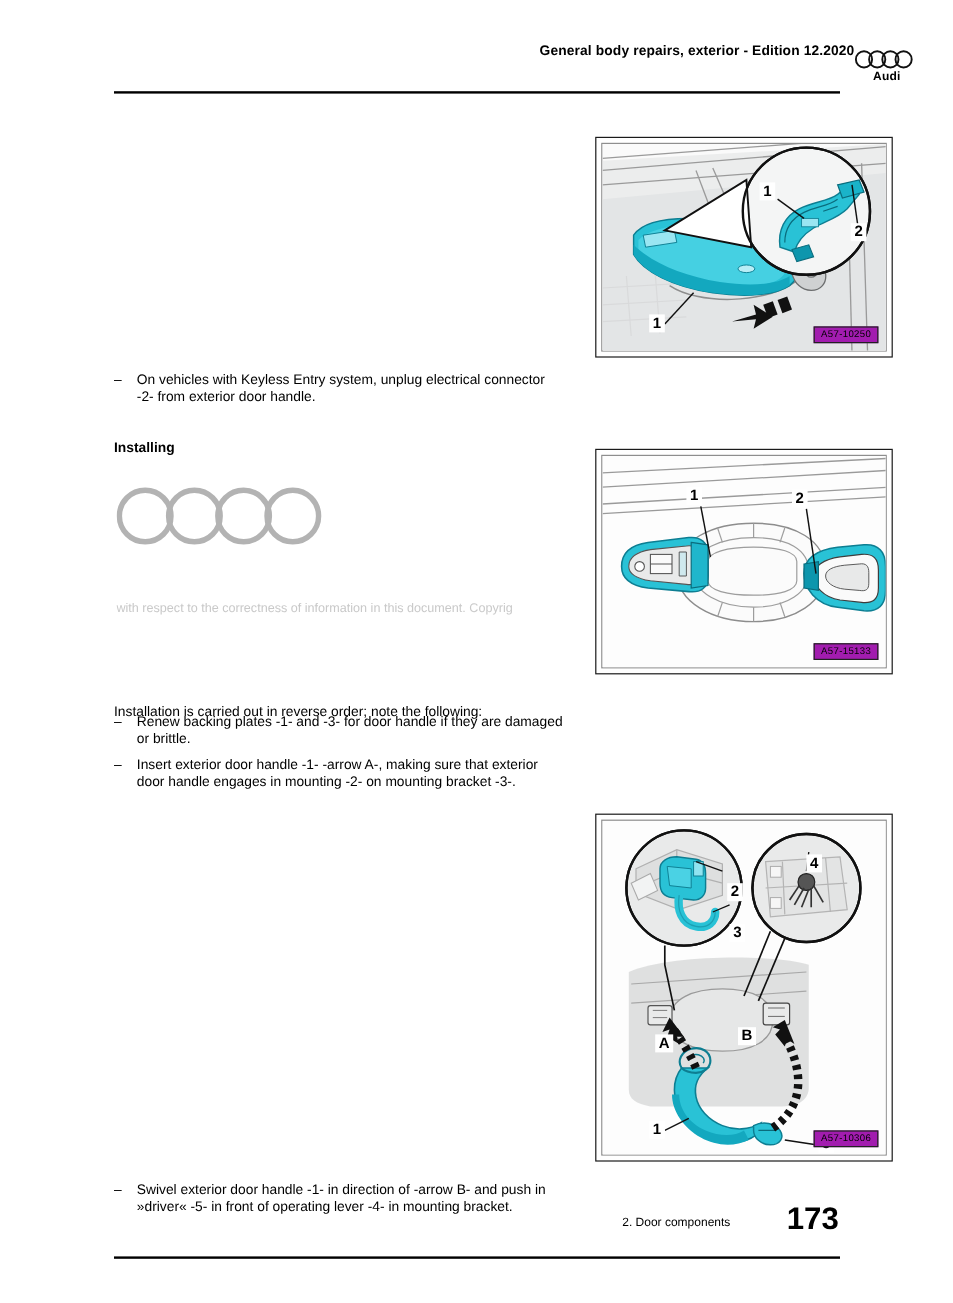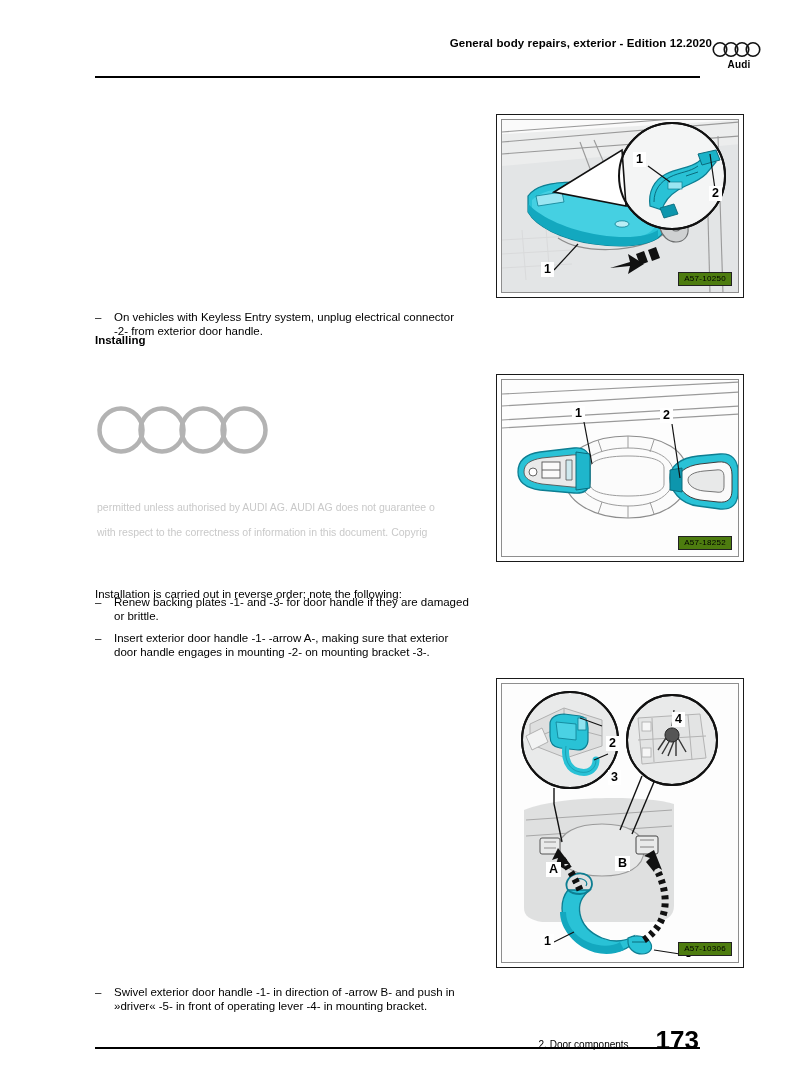--- a/index.html
+++ b/index.html
@@ -41,25 +41,25 @@
     position:absolute; left:95px; top:76px; width:605px; height:2px;
     background:#000;
   }
 
   
   .footer-rule{
     position:absolute; left:95px; top:1047px; width:605px; height:2px;
     background:#000;
   }
   .footer-text{
-    position:absolute; right:95px; top:1027px;
-    display:flex; align-items:flex-end; gap:27px;justify-content:space-between;
+    position:absolute; right:95px; top:1002px;
+    display:flex; align-items:flex-end; gap:6px;justify-content:space-between;
   }
   .footer-chapter{ font-size:10px; padding-bottom:3px; }
-  .footer-pageno{ font-size:26px; font-weight:bold; line-height:26px; }
+  .footer-pageno{ font-size:26px; font-weight:bold; line-height:26px;margin-left:41px; }
 
   
   .text-col{ position:absolute; left:95px; top:0; width:390px; }
 
   .para{ position:absolute; font-size:11.5px; line-height:13.5px; }
   .bullet-row{ display:flex; }
   .bullet-dash{ width:19px; flex:0 0 19px; }
   .bullet-body{ flex:1; }
   .sec-head{ font-weight:bold; font-size:11.5px; }
 
@@ -85,21 +85,21 @@
   .fig-inner{
     width:100%; height:100%;
     border:1px solid #8e8e8e;
     background:#fbfbfb;
     position:relative;
     overflow:hidden;
   }
   .fig-svg{ position:absolute; left:0; top:0; }
   .fig-code{
     position:absolute; right:6px; bottom:6px;
-    border:1px solid #222; background:#4d7c0f;
+    border:1px solid #222; background:#a21caf;
     font-size:8px; padding:1px 5px 2px 5px;
     letter-spacing:.3px;
     font-family:"Liberation Sans", sans-serif;
   }
   .callout{
     position:absolute;
     background:#fff;
     font-size:12.5px; font-weight:bold;
     line-height:13px;
     padding:1px 3px;
@@ -131,21 +131,21 @@
 
 <div class="text-col">
 
   <div class="para" style="top:311px; width:370px;">
     <div class="bullet-row">
       <div class="bullet-dash">–</div>
       <div class="bullet-body">On vehicles with Keyless Entry system, unplug electrical connector -2- from exterior door handle.</div>
     </div>
   </div>
 
-  <div class="para sec-head" style="top:334px;">Installing</div>
+  <div class="para sec-head" style="top:368px;">Installing</div>
 
   <div class="para" style="top:588px; width:380px;">Installation is carried out in reverse order; note the following:</div>
 
   <div class="para" style="top:596px; width:378px;">
     <div class="bullet-row">
       <div class="bullet-dash">–</div>
       <div class="bullet-body">Renew backing plates -1- and -3- for door handle if they are damaged or brittle.</div>
     </div>
   </div>
 
@@ -167,21 +167,20 @@
 <svg class="wm-rings" viewBox="0 0 344 104">
   <g fill="none" stroke="#b3b3b3" stroke-width="9">
     <circle cx="48" cy="52" r="43"></circle>
     <circle cx="130" cy="52" r="43"></circle>
     <circle cx="212" cy="52" r="43"></circle>
     <circle cx="294" cy="52" r="43"></circle>
   </g>
 </svg>
 
 <div class="wm-text">
-  <span>permitted unless authorised by AUDI AG. AUDI AG does not guarantee o</span>
   <span>with respect to the correctness of information in this document. Copyrig</span>
 </div>
 
 <div class="figure" style="left:496px; top:114px; width:248px; height:184px;">
   <div class="fig-inner">
     <svg class="fig-svg" width="238" height="174" viewBox="0 0 238 174">
       <defs>
         <clipPath id="f1clip">
             <rect x="0" y="0" width="238" height="174"></rect>
           </clipPath>
@@ -328,21 +327,21 @@
         <path d="M168,90 L180,88 L180,112 L168,110 Z" fill="#0d96ad" stroke="#0a6c7d" stroke-width="1"></path>
       </g>
 
       <path d="M82,42 L90,84" stroke="#111" stroke-width="1.2" fill="none"></path>
       <path d="M170,44 L178,98" stroke="#111" stroke-width="1.2" fill="none"></path>
     </svg>
 
     <div class="callout" style="left:70px; top:26px;">1</div>
     <div class="callout" style="left:158px; top:28px;">2</div>
 
-    <div class="fig-code">A57-18252</div>
+    <div class="fig-code">A57-15133</div>
   </div>
 </div>
 
 <div class="figure" style="left:496px; top:678px; width:248px; height:290px;">
   <div class="fig-inner">
     <svg class="fig-svg" width="238" height="280" viewBox="0 0 238 280">
       <rect x="0" y="0" width="238" height="280" fill="#fdfdfd"></rect>
 
       <path d="M22,126 L22,224 C22,232 28,236 40,238 L150,238
                C164,238 172,232 172,222 L172,120 C150,112 60,110 22,126 Z" fill="#d9dada" opacity=".85"></path>

